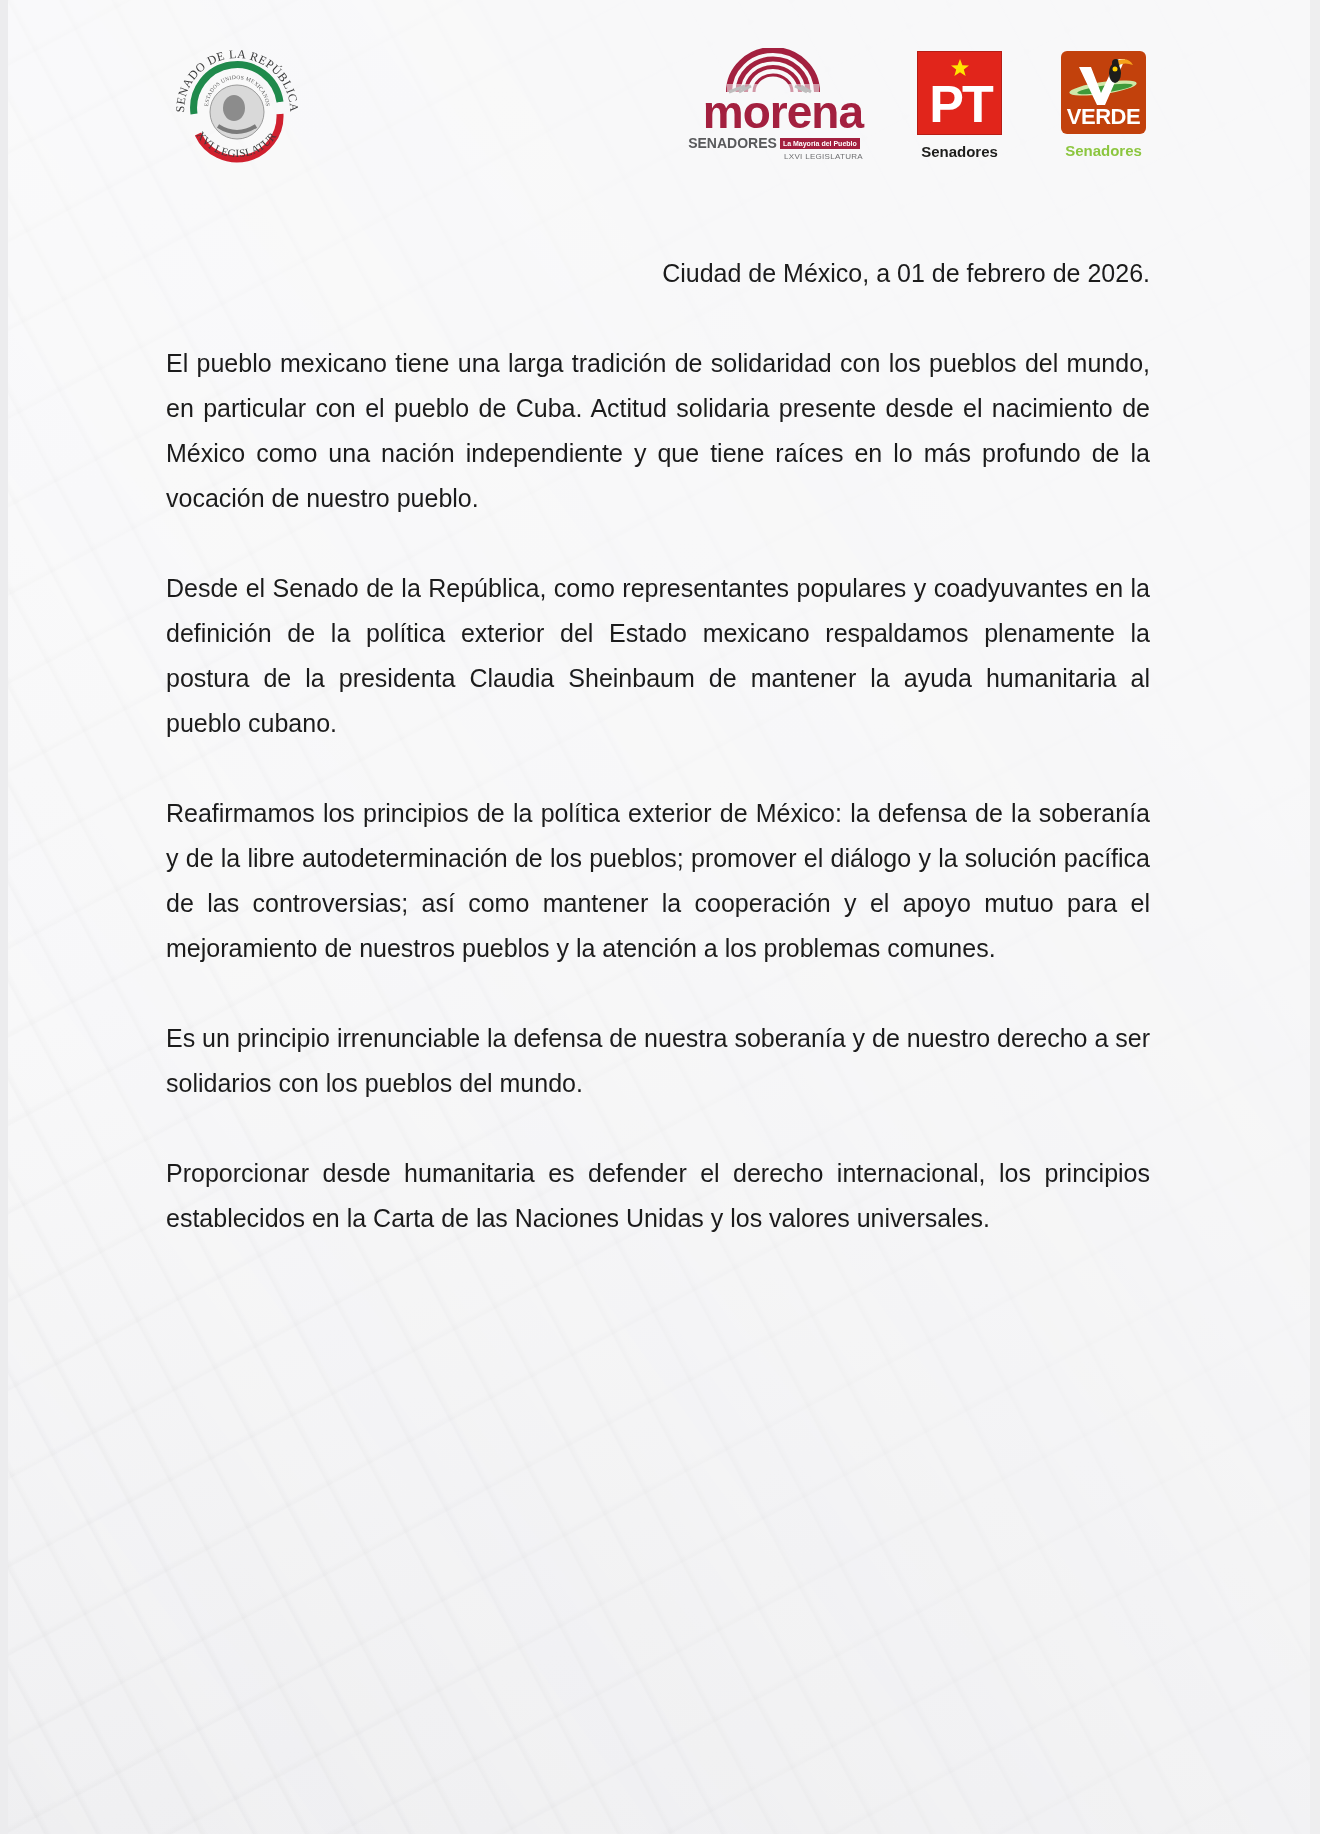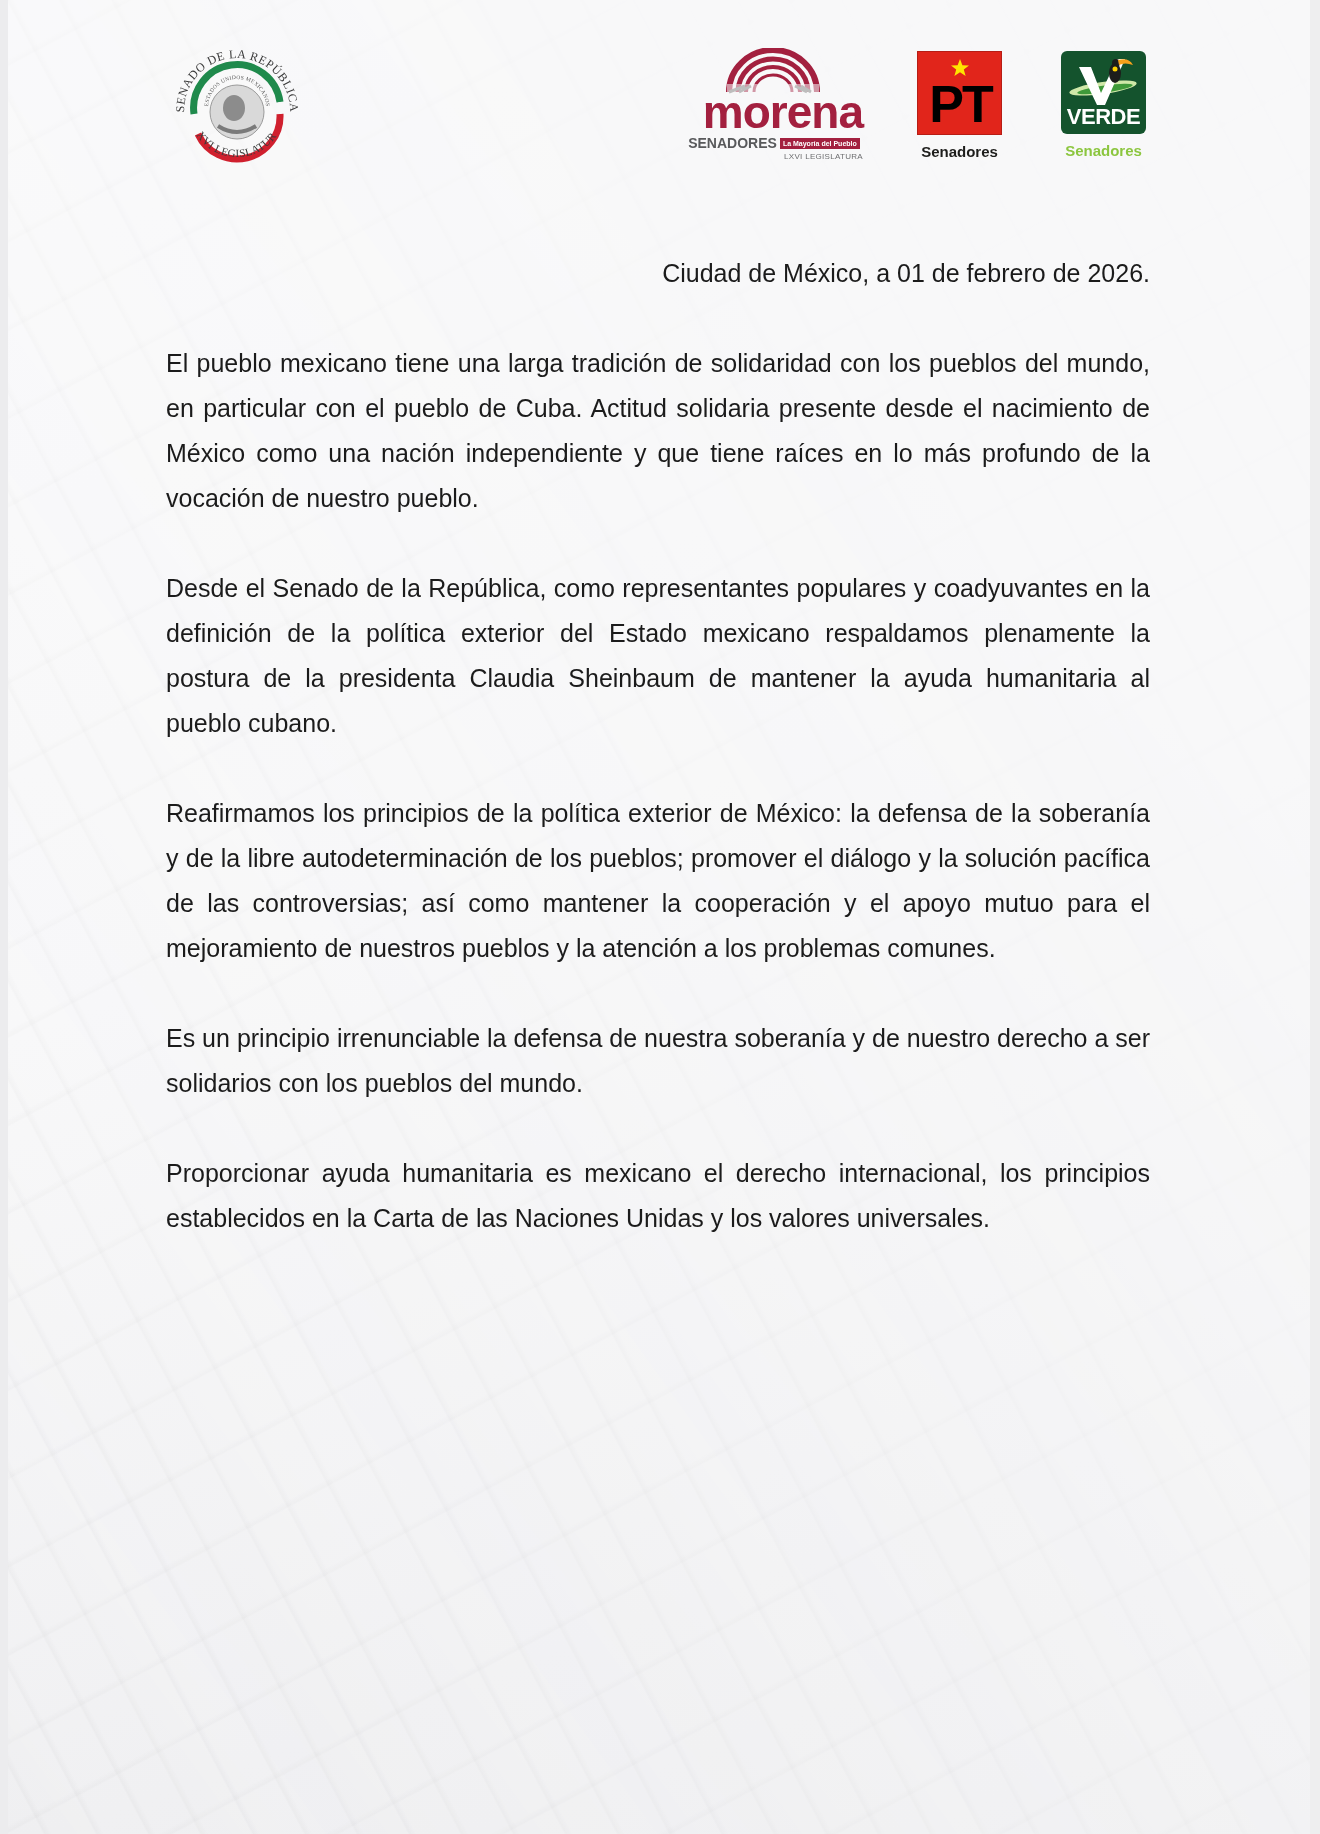--- a/index.html
+++ b/index.html
@@ -78,32 +78,32 @@
   }
   .pt-box {
     width: 85px; height: 84px; background: #e1251b;
     position: relative; box-sizing: border-box; border: 1px solid #b71d15;
   }
   .pt-star { position: absolute; left: 32px; top: 6px; width: 20px; height: 20px; }
   .pt-letters {
     position: absolute; left: 0; top: 24px; width: 85px;
     font-family: "Liberation Sans", sans-serif;
     font-weight: bold; font-size: 52px; line-height: 56px;
-    color: #000000; letter-spacing: -2px;
+    color: #ffffff; letter-spacing: -2px;
   }
   .pt-label {
     margin-top: 8px; font-weight: bold; font-size: 15px; color: #1d1d1b;
   }
 
   .verde {
     position: absolute; left: 1061px; top: 51px; width: 85px;
     text-align: center;
   }
   .verde-box {
-    width: 85px; height: 83px; background: #14532d; border-radius: 6px;
+    width: 85px; height: 83px; background: #c2410c; border-radius: 6px;
     position: relative; overflow: hidden;
   }
   .verde-art { position: absolute; left: 0; top: 0; width: 85px; height: 60px; }
   .verde-word {
     position: absolute; left: 0; top: 54px; width: 85px;
     font-weight: bold; font-size: 22px; line-height: 24px; color: #fff; letter-spacing: -0.5px;
   }
   .verde-label {
     margin-top: 8px; font-weight: bold; font-size: 15px; color: #8cc63f;
   }
@@ -213,14 +213,14 @@
   <div class="verde-label">Senadores</div>
 </div>
 
 <div class="date">Ciudad de México, a 01 de febrero de 2026.</div>
 
 <div class="content">
   <p class="para">El pueblo mexicano tiene una larga tradición de solidaridad con los pueblos del mundo, en particular con el pueblo de Cuba. Actitud solidaria presente desde el nacimiento de México como una nación independiente y que tiene raíces en lo más profundo de la vocación de nuestro pueblo.</p>
   <p class="para">Desde el Senado de la República, como representantes populares y coadyuvantes en la definición de la política exterior del Estado mexicano respaldamos plenamente la postura de la presidenta Claudia Sheinbaum de mantener la ayuda humanitaria al pueblo cubano.</p>
   <p class="para">Reafirmamos los principios de la política exterior de México: la defensa de la soberanía y de la libre autodeterminación de los pueblos; promover el diálogo y la solución pacífica de las controversias; así como mantener la cooperación y el apoyo mutuo para el mejoramiento de nuestros pueblos y la atención a los problemas comunes.</p>
   <p class="para">Es un principio irrenunciable la defensa de nuestra soberanía y de nuestro derecho a ser solidarios con los pueblos del mundo.</p>
-  <p class="para">Proporcionar ayuda humanitaria es mexicano el derecho internacional, los principios establecidos en la Carta de las Naciones Unidas y los valores universales.</p>
+  <p class="para">Proporcionar desde humanitaria es defender el derecho internacional, los principios establecidos en la Carta de las Naciones Unidas y los valores universales.</p>
 </div>
 
 </body></html>

